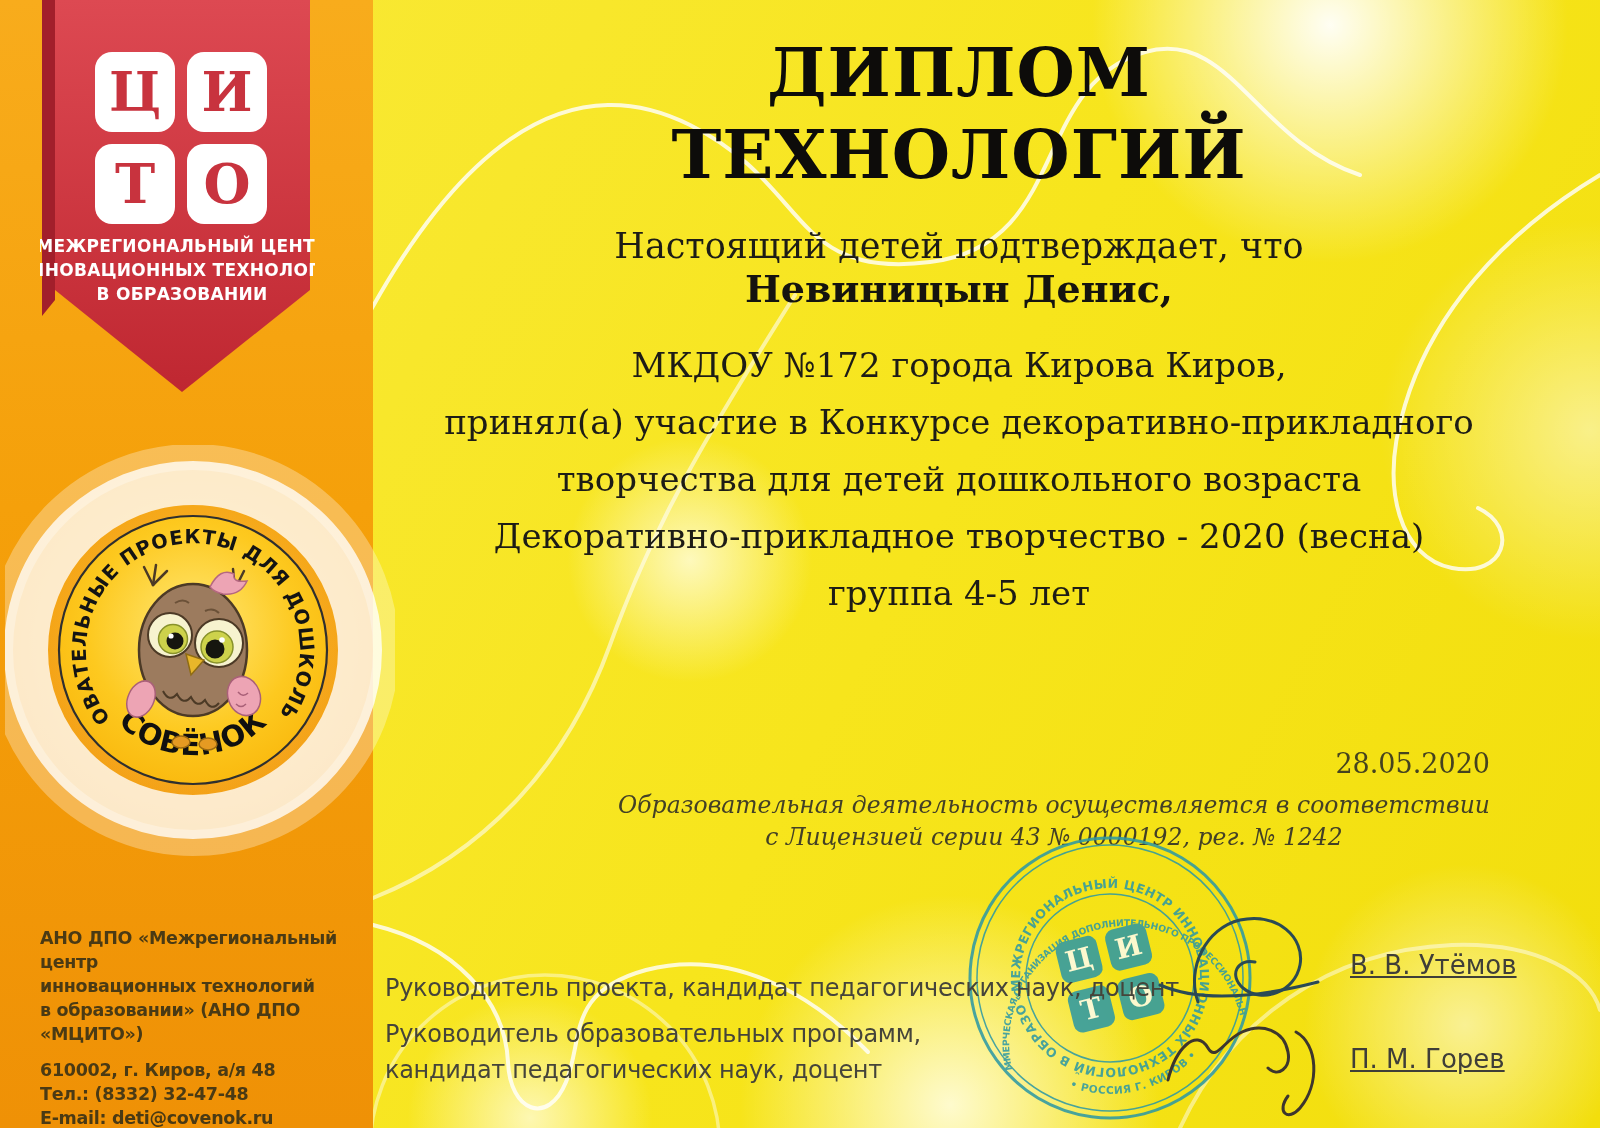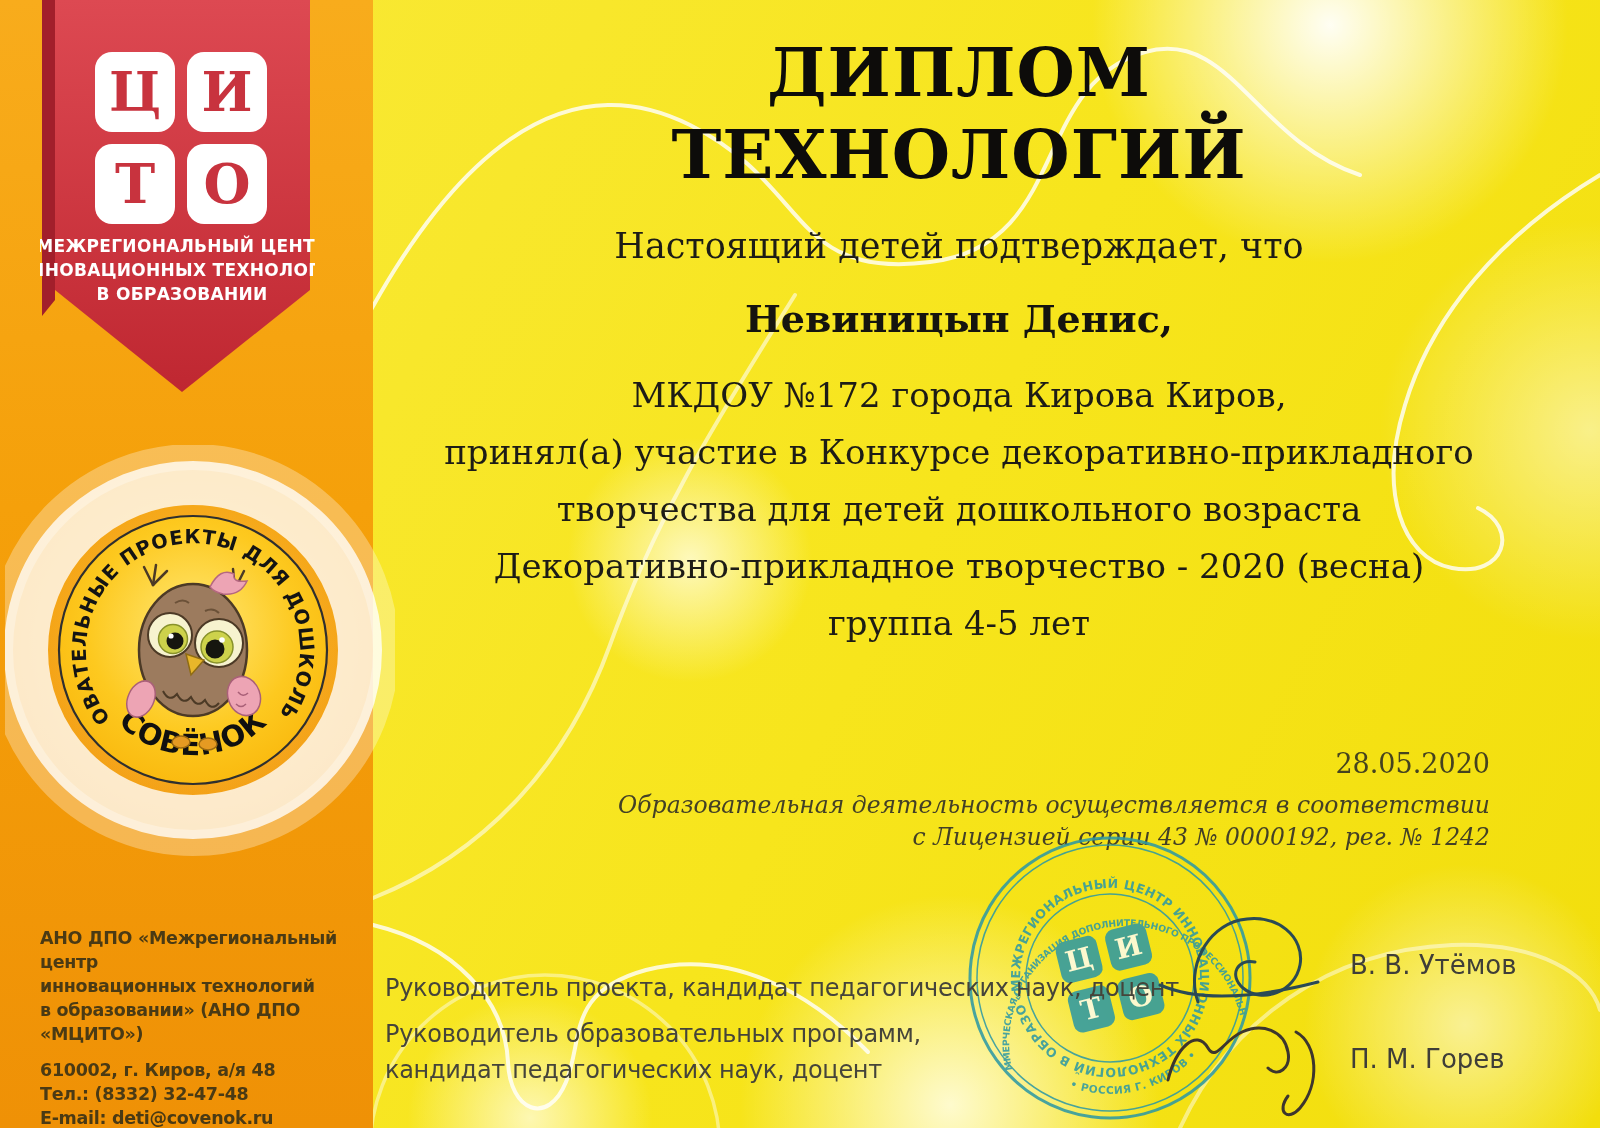--- a/index.html
+++ b/index.html
@@ -24,38 +24,38 @@
   svg{display:block}
   .curves{position:absolute;left:0;top:0;z-index:1;pointer-events:none;}
   .pennant{position:absolute;left:40px;top:0;z-index:4;}
   .owl{position:absolute;left:5px;top:445px;z-index:3;}
   .content{
     position:absolute;left:373px;top:0;width:1172px;height:1128px;z-index:4;
     text-align:center;color:#1d1c16;
   }
   .title{margin-top:32px;font-size:67px;line-height:82px;font-weight:bold;color:#0d0c0a;letter-spacing:1px;}
   .intro{margin-top:30px;font-size:35px;}
-  .pname{margin-top:30px;font-size:38px;font-weight:bold;color:#15140f;}
+  .pname{font-size:38px;font-weight:bold;color:#15140f;}
   .body-lines{margin-top:26px;font-size:34px;line-height:57px;}
   .date{position:absolute;right:55px;top:748px;font-size:27px;color:#45431f;}
-  .license{position:absolute;right:55px;top:789px;font-size:23.5px;line-height:32px;font-style:italic;color:#434026;text-align:right;}
+  .license{position:absolute;right:55px;top:789px;font-size:23.5px;line-height:32px;font-style:italic;color:#434026;}
   .contact{
     position:absolute;left:40px;top:926px;z-index:4;width:320px;
     font-family:"DejaVu Sans",sans-serif;font-weight:bold;font-size:17.5px;line-height:24px;
     color:#4a3a14;letter-spacing:-.3px;
   }
   .contact .blk2{margin-top:12px;}
   .roles{
     position:absolute;left:385px;top:970px;z-index:8;
     font-family:"DejaVu Sans",sans-serif;font-size:24px;color:#45443a;letter-spacing:-.3px;line-height:36px;
   }
   .roles .r1{margin-bottom:10px;}
   .name1,.name2{
     position:absolute;left:1350px;z-index:8;
-    font-family:"DejaVu Sans",sans-serif;font-size:26px;color:#3f3e38;
+    font-family:"DejaVu Sans",sans-serif;font-size:26px;color:#3f3e38;text-decoration:underline;
   }
   .name1{top:950px;} .name2{top:1044px;}
   .stamp{position:absolute;left:950px;top:818px;z-index:6;opacity:.88;}
   .inks{position:absolute;left:0;top:0;z-index:9;pointer-events:none;}
 </style>
 </head>
 <body>
 
 <div class="page">
 

